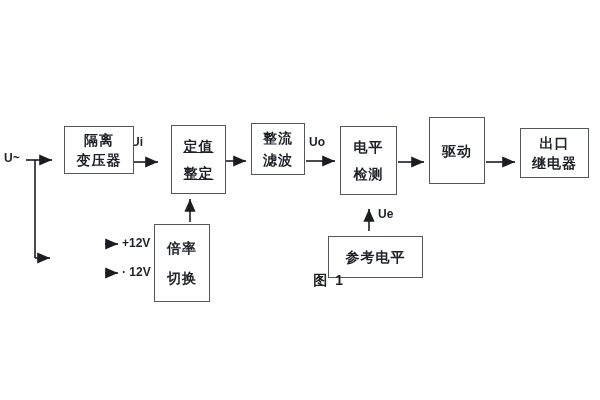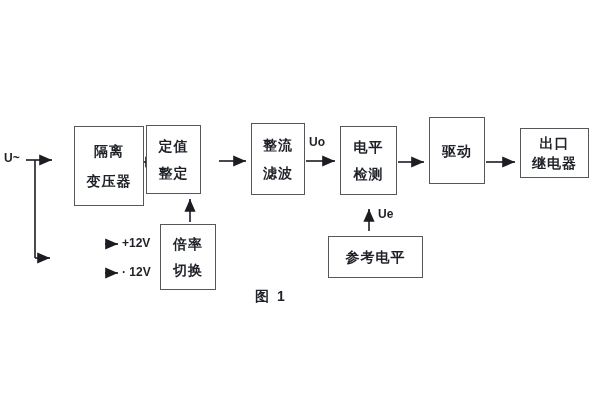--- a/index.html
+++ b/index.html
@@ -49,23 +49,23 @@
     position: absolute;
     color: var(--text-color);
     font-size: 12px;
     font-weight: 700;
     line-height: 1;
     white-space: nowrap;
   }
   .caption {
     position: absolute;
     left: 255px;
-    top: 288px;
+    top: 272px;
     width: 90px;
-    text-align: left;
+    text-align: right;
     color: var(--text-color);
     font-size: 14px;
     font-weight: 600;
     letter-spacing: 2px;
   }
 </style>
 </head>
 <body>
 
 <div class="canvas">
@@ -96,51 +96,51 @@
     </g>
   </svg>
 
   <div class="sig" style="left:4px; top:152px;">U~</div>
   <div class="sig" style="left:131px; top:136px;">Ui</div>
   <div class="sig" style="left:309px; top:136px;">Uo</div>
   <div class="sig" style="left:378px; top:208px;">Ue</div>
   <div class="sig" style="left:122px; top:237px;">+12V</div>
   <div class="sig" style="left:122px; top:266px;">· 12V</div>
 
-  <div class="box" style="left:74px; top:126px; width:70px; height:80px;">
+  <div class="box" style="left:64px; top:126px; width:70px; height:48px;">
     <span>隔离</span>
     <span>变压器</span>
   </div>
 
-  <div class="box" style="left:146px; top:125px; width:55px; height:69px;">
+  <div class="box" style="left:171px; top:125px; width:55px; height:69px;text-decoration:underline;">
     <span>定值</span>
     <span>整定</span>
   </div>
 
-  <div class="box" style="left:251px; top:123px; width:54px; height:72px;">
+  <div class="box" style="left:251px; top:123px; width:54px; height:52px;">
     <span>整流</span>
     <span>滤波</span>
   </div>
 
   <div class="box" style="left:340px; top:126px; width:57px; height:69px;">
     <span>电平</span>
     <span>检测</span>
   </div>
 
   <div class="box" style="left:429px; top:117px; width:56px; height:67px;">
     <span>驱动</span>
   </div>
 
   <div class="box" style="left:520px; top:128px; width:69px; height:50px;">
     <span>出口</span>
     <span>继电器</span>
   </div>
 
 
-  <div class="box" style="left:160px; top:224px; width:56px; height:66px;align-items:center;">
+  <div class="box" style="left:154px; top:224px; width:56px; height:78px;align-items:center;">
     <span>倍率</span>
     <span>切换</span>
   </div>
 
   <div class="box" style="left:328px; top:236px; width:95px; height:42px;">
     <span>参考电平</span>
   </div>
 
   <div class="caption">图 1</div>
 

